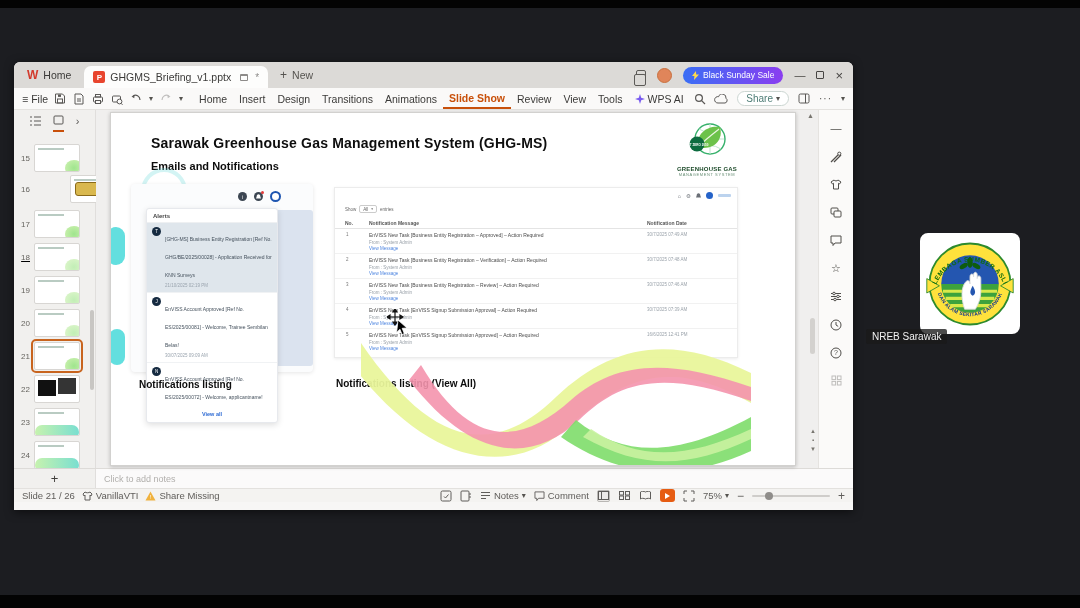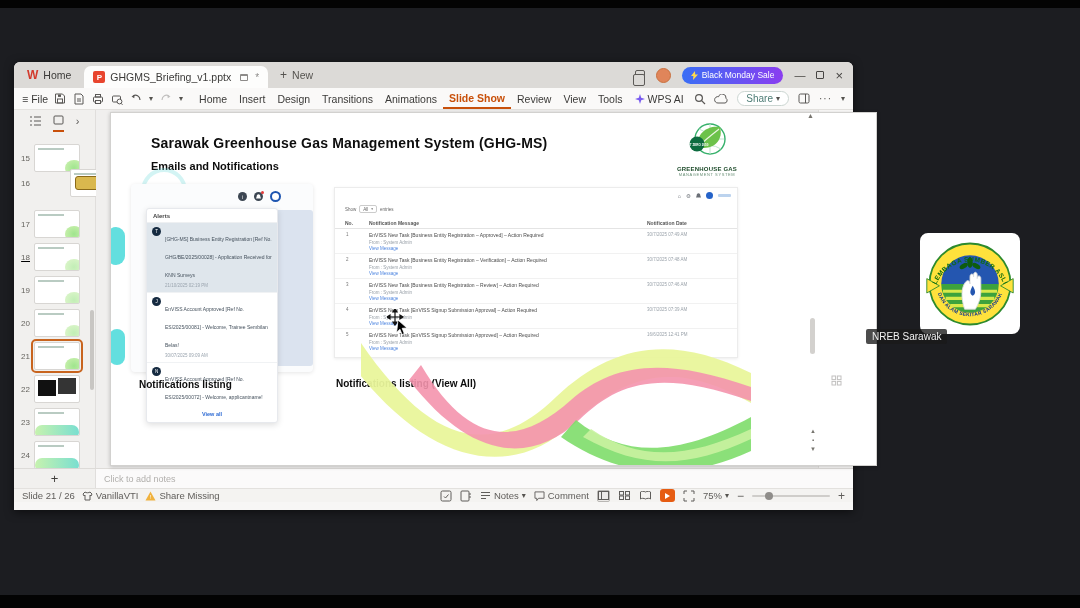--- a/index.html
+++ b/index.html
@@ -66,21 +66,21 @@
                 right:4px;bottom:6px;width:34px;height:12px;opacity:1;}
   .thumb-row[data-variant="dark"] .thumb::before{background:#111;width:18px;height:16px;top:4px;}
   .thumb-row[data-variant="dark"] .thumb::after{background:#111;border-radius:0;right:3px;bottom:8px;width:18px;height:16px;}
   .thumb-row[data-variant="green"] .thumb::after{width:44px;height:14px;border-radius:8px;right:0;bottom:-4px;
                 background:linear-gradient(90deg,#bdf0a0,#62d9c8);}
   .thumb-row[data-variant="light"] .thumb::after{opacity:.55;}
   .thumb-row[data-variant="selected"] .thumb{outline:2px solid #c8641e;outline-offset:1px;}
   .tp-scroll{position:absolute;right:1px;top:200px;width:4px;height:80px;border-radius:2px;background:#c8c6c3;}
 
   .canvas{flex:1;background:#f0efee;position:relative;}
-  .slide{position:absolute;left:14px;top:2px;width:767px;height:354px;background:#fff;
+  .slide{position:absolute;left:14px;top:2px;width:686px;height:354px;background:#fff;
          border:1px solid #d2d1cf;box-shadow:0 1px 4px rgba(0,0,0,.22);overflow:hidden;}
   .cv-up{position:absolute;right:4px;top:2px;font-size:7px;color:#77756f;}
   .cv-thumb{position:absolute;right:3px;top:208px;width:5px;height:36px;border-radius:3px;background:#d3d1ce;}
   .cv-nav{position:absolute;right:2px;top:318px;display:flex;flex-direction:column;gap:3px;align-items:center;
           color:#77756f;font-size:6px;}
 
   
   .sl-title{position:absolute;left:40px;top:22px;font-size:14px;font-weight:bold;color:#0d0d0d;letter-spacing:.2px;}
   .sl-sub{position:absolute;left:40px;top:47px;font-size:11px;font-weight:bold;color:#0d0d0d;}
   .sl-logo{position:absolute;left:563px;top:8px;width:66px;text-align:center;}
@@ -187,21 +187,21 @@
         <span class="plus-glyph">+</span>
         <span>New</span>
       </div>
       <div class="tab-right">
         <span class="board-icon"></span>
         <span class="avatar-user"></span>
         <span class="sale-pill">
           <svg width="7" height="9" viewBox="0 0 7 9">
               <path d="M4 0 L0 5 h2.4 L2 9 L7 3.6 H4.2 Z" fill="#ffd94d"></path>
             </svg>
-          <span>Black Monday Sale</span>
+          <span>Black Sunday Sale</span>
         </span>
         <span class="winbtn">—</span>
         <span class="max-box"></span>
         <span class="winbtn" style="font-size:13px;">×</span>
       </div>
     </div>
 
     <div class="menubar">
       <span class="file-btn">
         <span>≡</span>
@@ -286,21 +286,21 @@
                 <rect x="1" y="1" width="9" height="8" rx="1" fill="none" stroke="#5a5856"></rect>
               </svg>
           </span>
           <span class="tp-ic" style="font-size:11px;">›</span>
         </div>
 
         <div class="thumb-row" style="top:34px;" data-variant="teal">
             <span class="thumb-num">15</span>
             <span class="thumb"></span>
           </div>
-        <div class="thumb-row" style="top:59px;gap:40px;" data-variant="gold">
+        <div class="thumb-row" style="top:65px;gap:40px;" data-variant="gold">
             <span class="thumb-num">16</span>
             <span class="thumb"></span>
           </div>
         <div class="thumb-row" style="top:100px;" data-variant="teal">
             <span class="thumb-num">17</span>
             <span class="thumb"></span>
           </div>
         <div class="thumb-row" style="top:133px;text-decoration:underline;" data-variant="light">
             <span class="thumb-num">18</span>
             <span class="thumb"></span>

